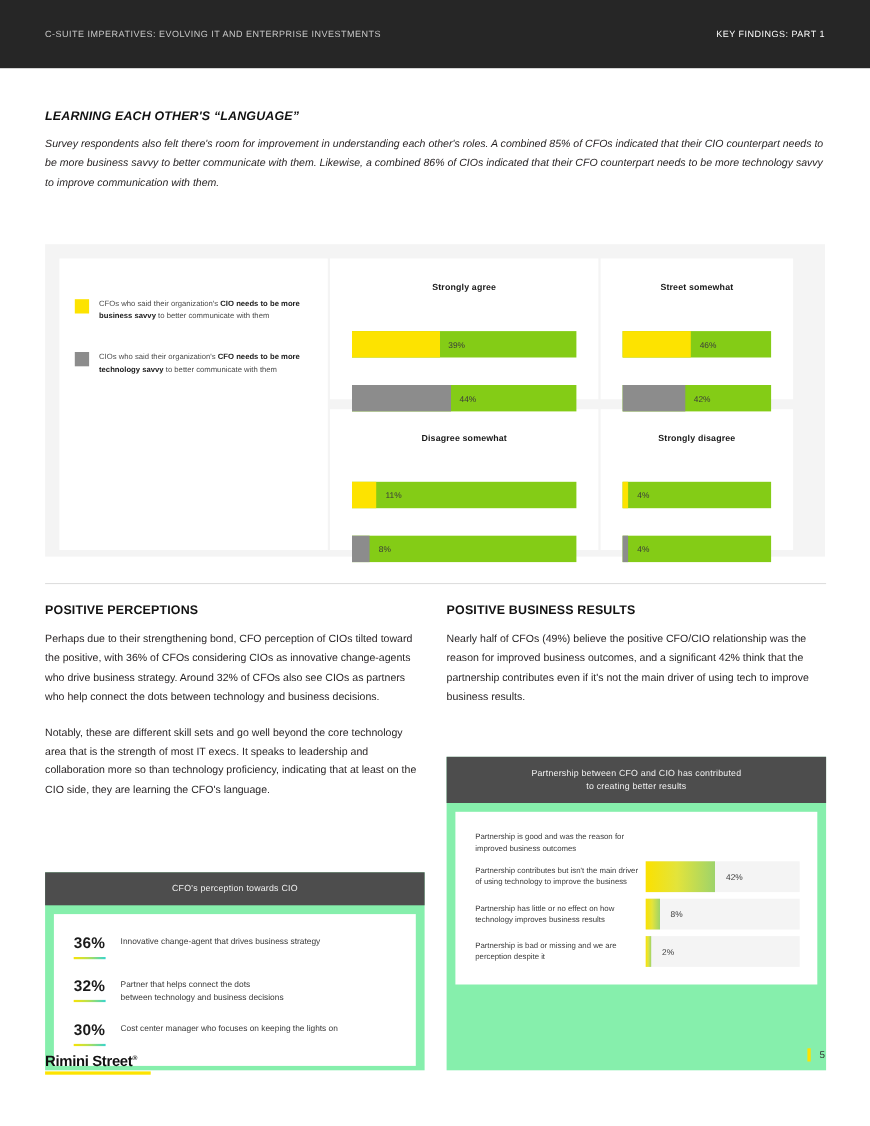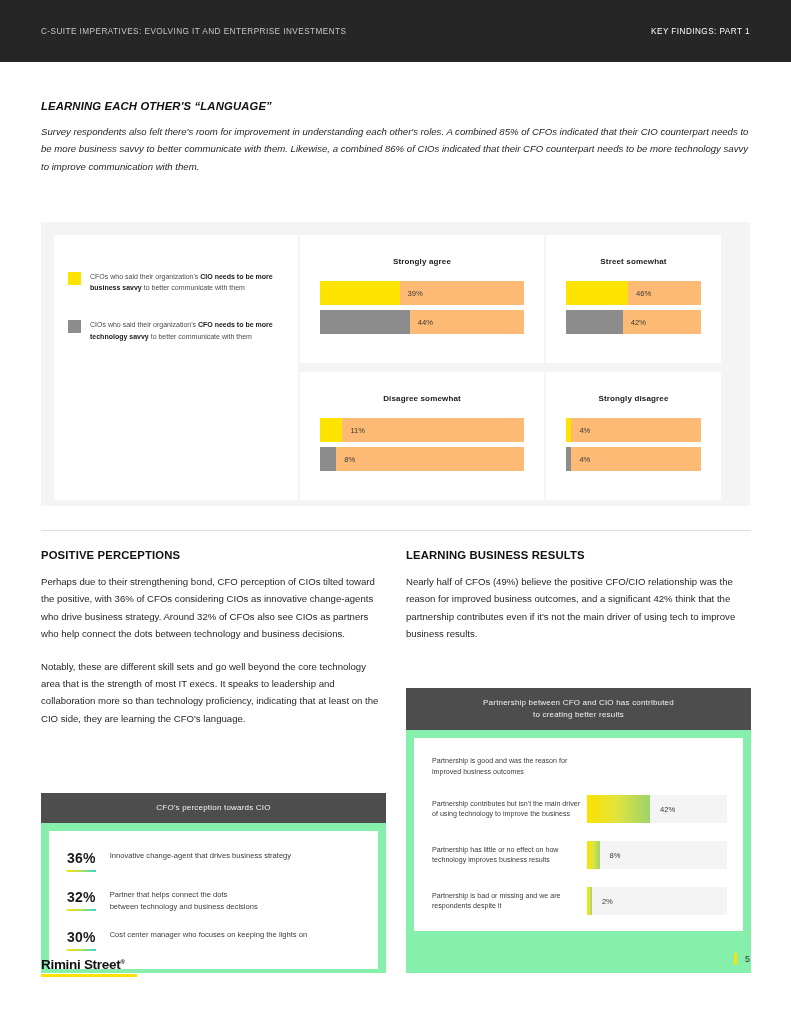--- a/index.html
+++ b/index.html
@@ -103,23 +103,24 @@
     font-size: 8px;
     font-weight: 700;
     color: #1a1a1a;
     letter-spacing: 0.15px;
     margin-bottom: 15px;
   }
   .bar-rows { display: flex; flex-direction: column; gap: 5px; }
   .bar-track {
     position: relative;
     height: 24px;
-    background: #fdba74;
+    background: #84cc16;
     display: flex;
     align-items: center;
+    margin-top: 20px;
   }
   .bar-fill {
     height: 24px;
     position: absolute;
     left: 0; top: 0;
   }
   .bar-fill.yellow { background: #fde300; }
   .bar-fill.gray   { background: #8c8c8c; }
   .bar-value {
     position: relative;
@@ -231,21 +232,21 @@
 
   
   #results-card {
     left: 406px; top: 626px;
     width: 345px; height: 285px;
   }
   .results-list {
     display: flex;
     flex-direction: column;
     padding: 18px 16px 16px 18px;
-    gap: 18px;
+    gap: 6px;
   }
   .result-row {
     display: flex;
     align-items: center;
     gap: 0;
   }
   .result-label {
     flex: 0 0 155px;
     font-size: 7.1px;
     line-height: 10.6px;
@@ -398,21 +399,21 @@
 
     <div class="divider"></div>
 
     <div class="col-left">
       <div class="section-title">POSITIVE PERCEPTIONS</div>
       <p class="body-text">Perhaps due to their strengthening bond, CFO perception of CIOs tilted toward the positive, with 36% of CFOs considering CIOs as innovative change-agents who drive business strategy. Around 32% of CFOs also see CIOs as partners who help connect the dots between technology and business decisions.</p>
       <p class="body-text">Notably, these are different skill sets and go well beyond the core technology area that is the strength of most IT execs. It speaks to leadership and collaboration more so than technology proficiency, indicating that at least on the CIO side, they are learning the CFO's language.</p>
     </div>
 
     <div class="col-right">
-      <div class="section-title">LEARNING BUSINESS RESULTS</div>
+      <div class="section-title">POSITIVE BUSINESS RESULTS</div>
       <p class="body-text">Nearly half of CFOs (49%) believe the positive CFO/CIO relationship was the reason for improved business outcomes, and a significant 42% think that the partnership contributes even if it's not the main driver of using tech to improve business results.</p>
     </div>
 
     <div class="card-block" id="perception-card">
       <div class="card-header">CFO's perception towards CIO</div>
       <div class="card-body">
         <div class="perception-list">
           <div class="perception-row">
             <div class="pct-box"><span>36%</span></div>
             <div class="perception-label">Innovative change-agent that drives business strategy</div>
@@ -446,21 +447,21 @@
             </div>
           </div>
           <div class="result-row">
             <div class="result-label">Partnership has little or no effect on how technology improves business results</div>
             <div class="result-track">
               <div class="result-fill" style="width:9%"></div>
               <div class="result-value" style="margin-left:calc(9% + 10px)">8%</div>
             </div>
           </div>
           <div class="result-row">
-            <div class="result-label">Partnership is bad or missing and we are respondents despite it</div>
+            <div class="result-label">Partnership is bad or missing and we are perception despite it</div>
             <div class="result-track">
               <div class="result-fill" style="width:3.5%"></div>
               <div class="result-value" style="margin-left:calc(3.5% + 10px)">2%</div>
             </div>
           </div>
         </div>
       </div>
     </div>
 
   </div>

